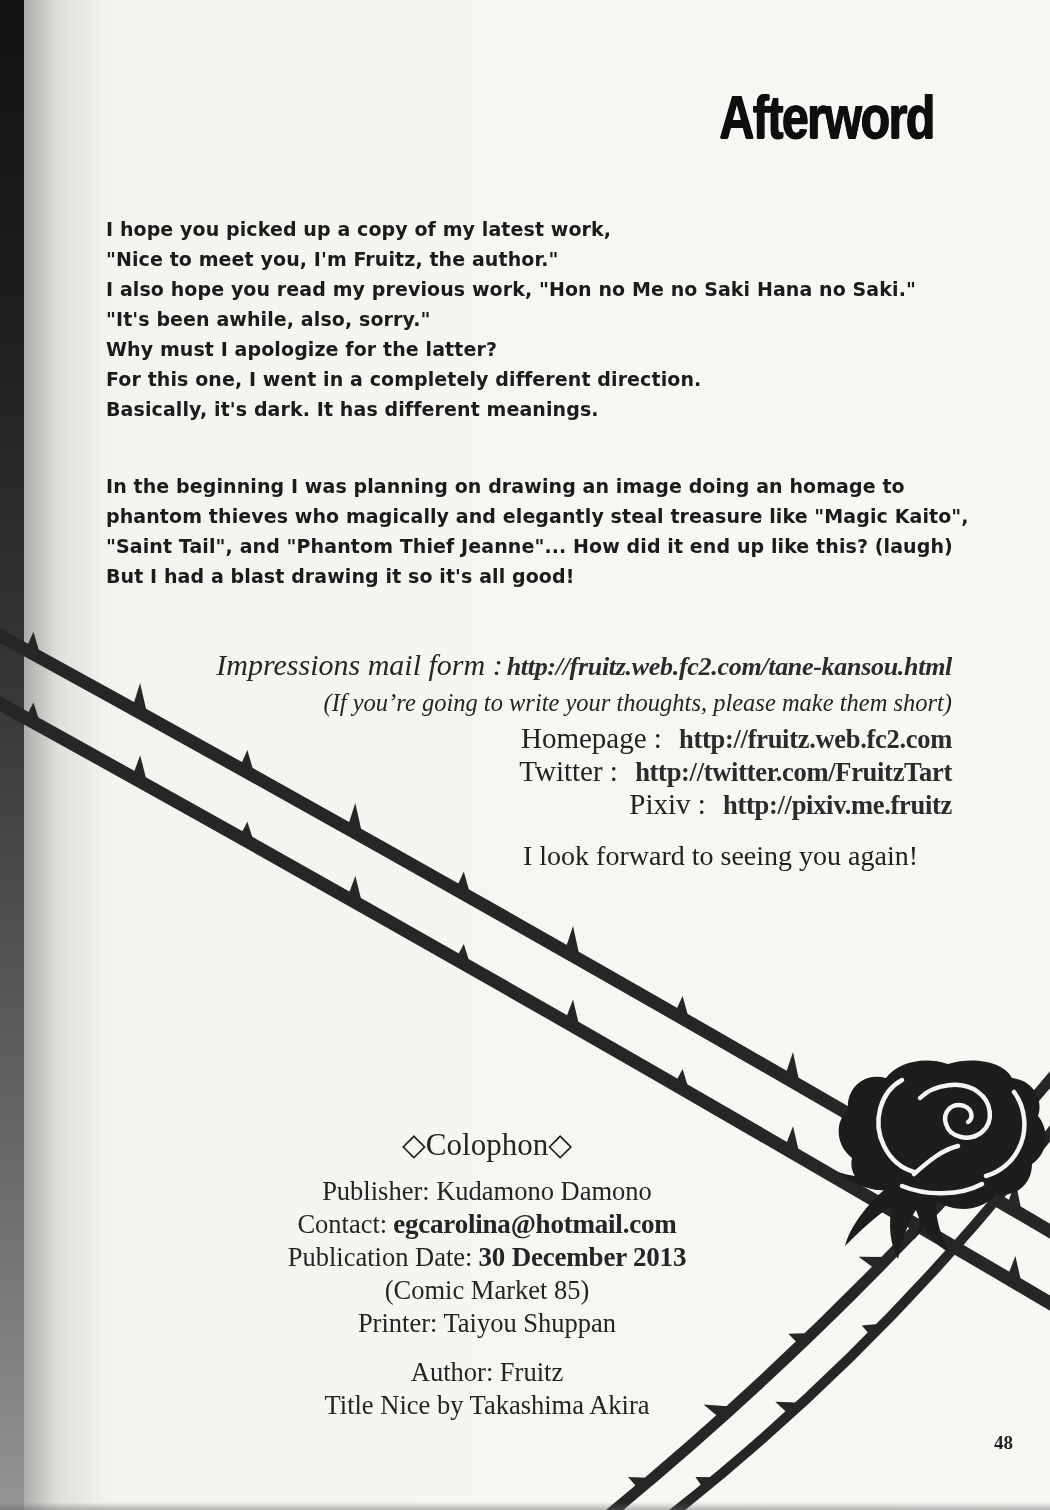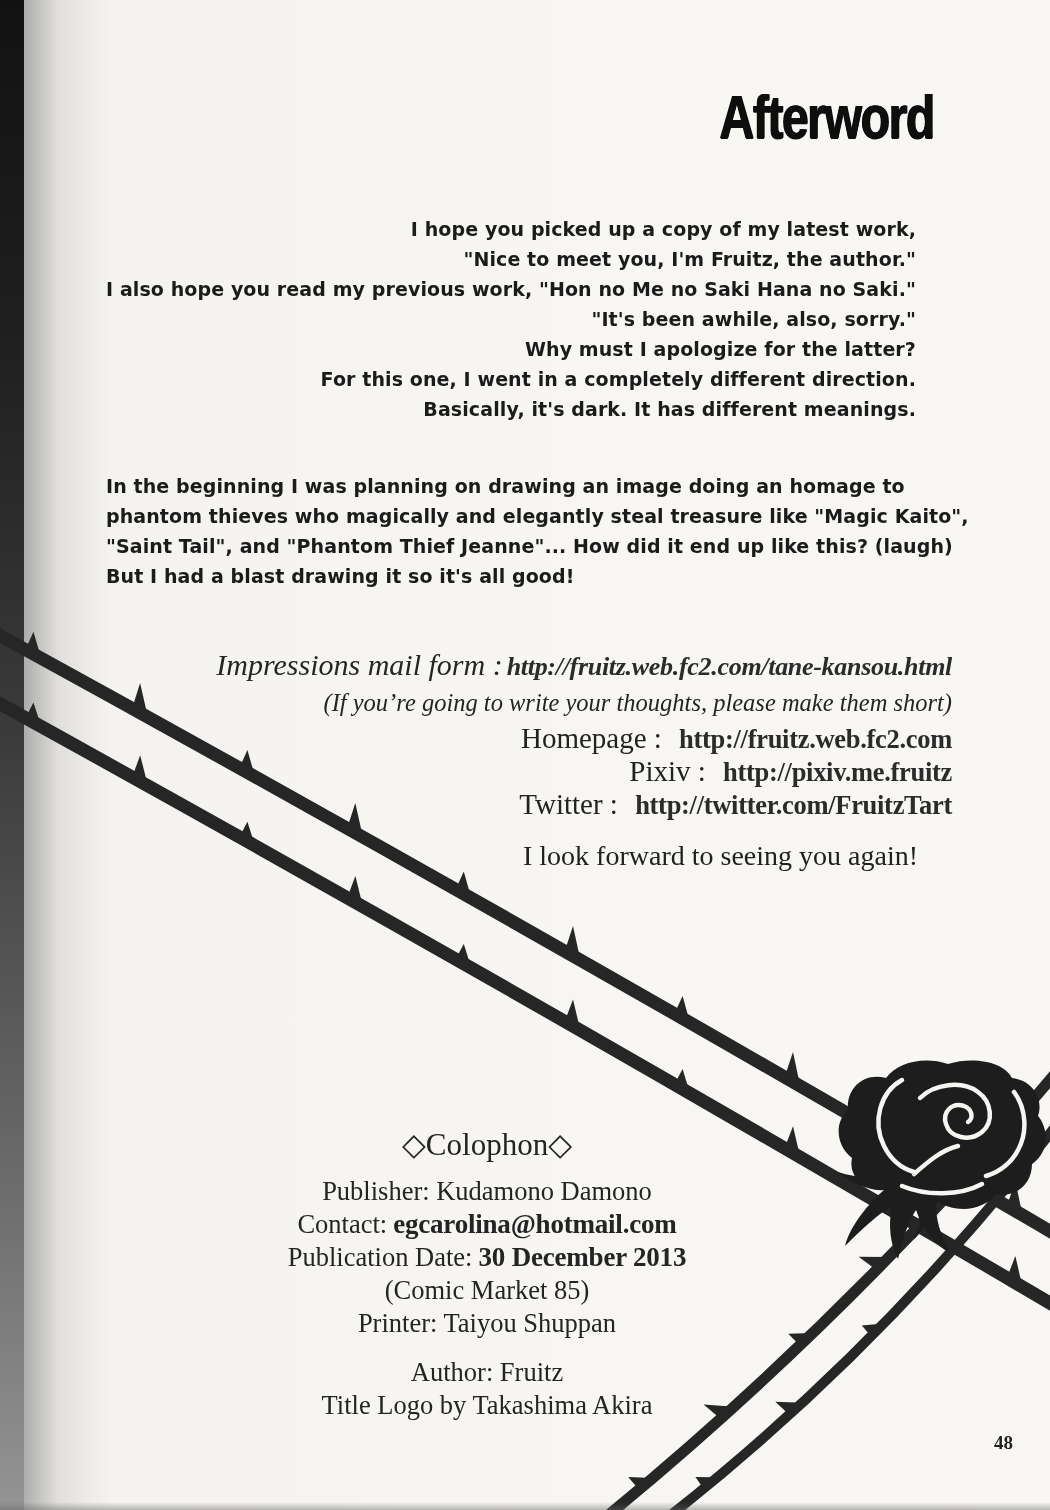--- a/index.html
+++ b/index.html
@@ -23,21 +23,21 @@
     font-size:62px;line-height:1;color:#0e0e0e;letter-spacing:-2px;
     transform:scaleX(0.78);transform-origin:100% 0;
     text-shadow:0.8px 0 0 #0e0e0e,-0.8px 0 0 #0e0e0e,0 0.5px 0 #0e0e0e;
   }
   .comic{
     position:absolute;left:106px;
     font-family:"DejaVu Sans","Liberation Sans",sans-serif;
     font-weight:700;font-size:19px;line-height:30px;color:#1b1b1b;letter-spacing:.1px;
     white-space:nowrap;
   }
-  .para1{top:214px;text-align:right;}
+  .para1{top:214px;}
   .para2{top:471px;}
 
   .impressions{position:absolute;top:648px;right:98px;text-align:right;white-space:nowrap;font-style:italic;}
   .impressions .label{font-size:30px;color:#262626;}
   .url{font-weight:bold;letter-spacing:-0.3px;color:#2b2b2b;}
   .impressions .url{font-size:26px;}
   .impressions .note{font-size:24.5px;margin-top:7px;color:#242424;}
 
   .links{position:absolute;top:722px;right:98px;text-align:right;white-space:nowrap;}
   .links .row{font-size:29px;line-height:32px;}
@@ -153,44 +153,44 @@
     </div>
     <div class="note">(If you’re going to write your thoughts, please make them short)</div>
   </div>
 
   <div class="links">
     <div class="row">
       <span>Homepage :</span>
       <span class="url">http://fruitz.web.fc2.com</span>
     </div>
     <div class="row">
+      <span>Twitter :</span>
+      <span class="url">http://twitter.com/FruitzTart</span>
+    </div>
+    <div class="row">
       <span>Pixiv :</span>
       <span class="url">http://pixiv.me.fruitz</span>
-    </div>
-    <div class="row">
-      <span>Twitter :</span>
-      <span class="url">http://twitter.com/FruitzTart</span>
     </div>
   </div>
 
   <div class="closing">I look forward to seeing you again!</div>
 
   <div class="colophon">
     <div class="c-title">◇Colophon◇</div>
     <div class="row">Publisher: Kudamono Damono</div>
     <div class="row">
       <span>Contact:</span><span class="bold">egcarolina@hotmail.com</span>
     </div>
     <div class="row">
       <span>Publication Date:</span><span class="bold">30 December 2013</span>
     </div>
     <div class="row">(Comic Market 85)</div>
     <div class="row">Printer: Taiyou Shuppan</div>
     <div class="author-block">
       <div class="row">Author: Fruitz</div>
-      <div class="row">Title Logo by Takashima Akira</div>
+      <div class="row">Title Nice by Takashima Akira</div>
     </div>
   </div>
 
   <div class="page-number">48</div>
 
   <div class="bottom-edge"></div>
 </div>
 
 </body></html>

